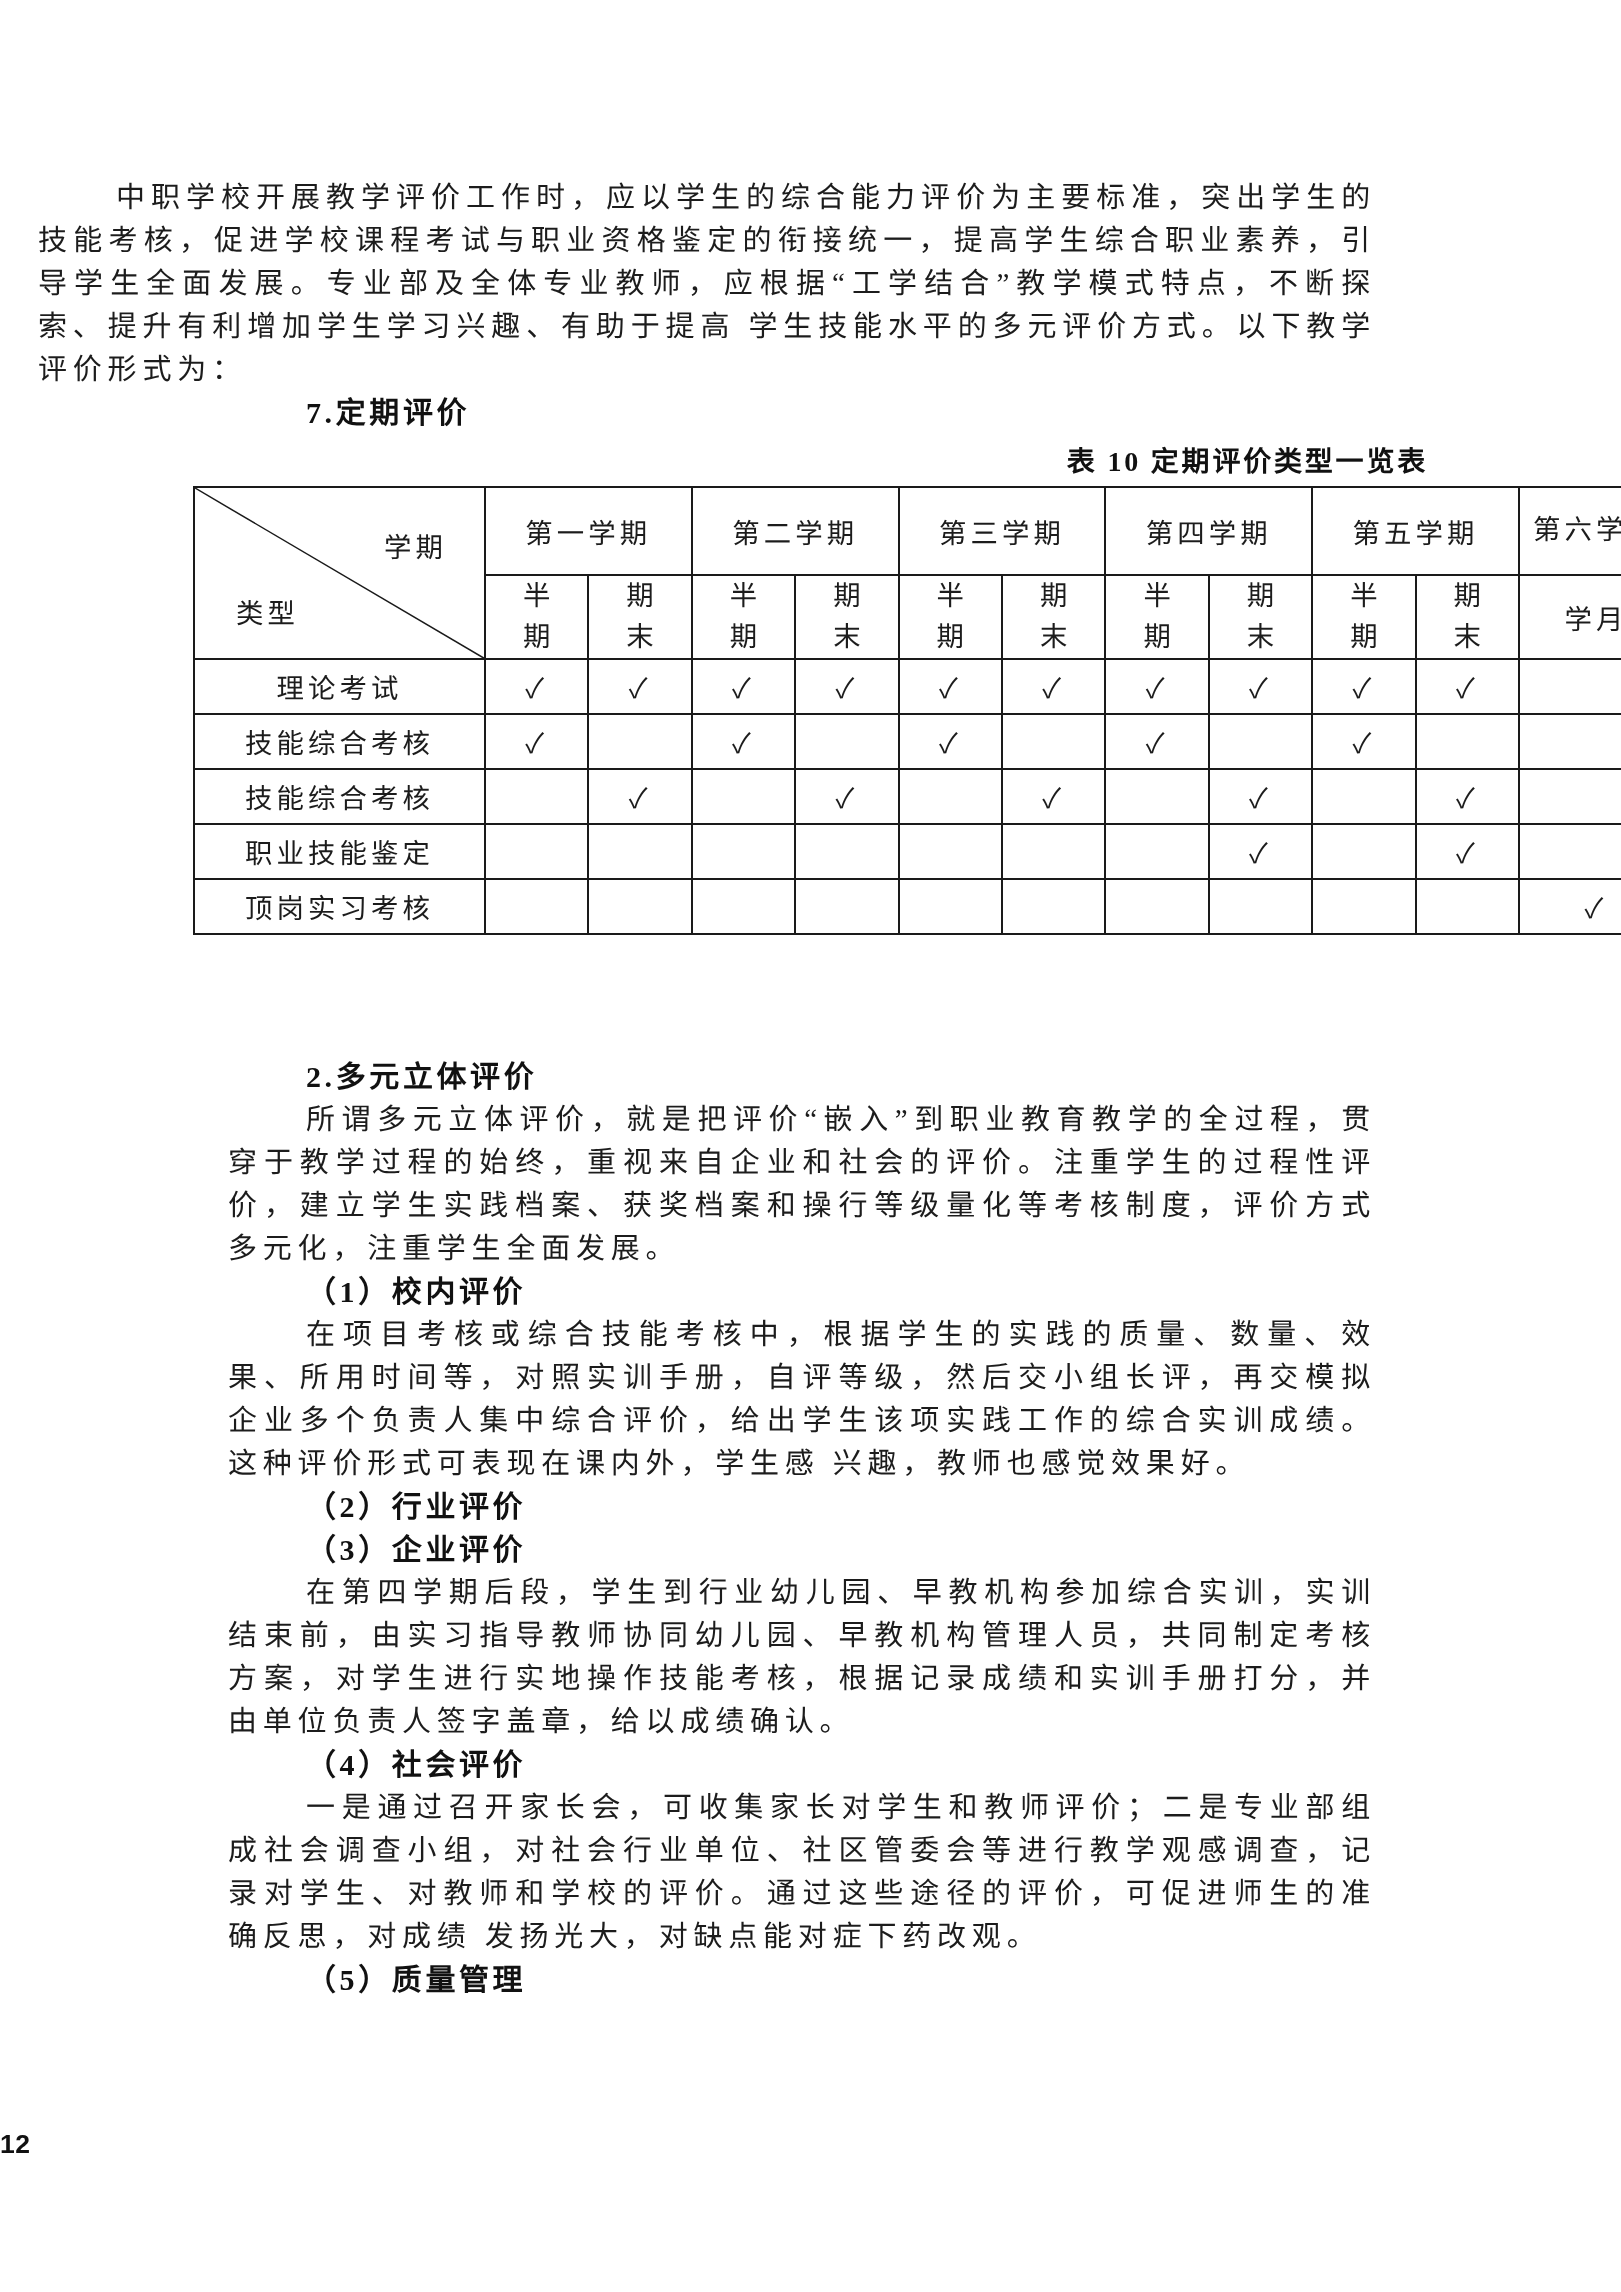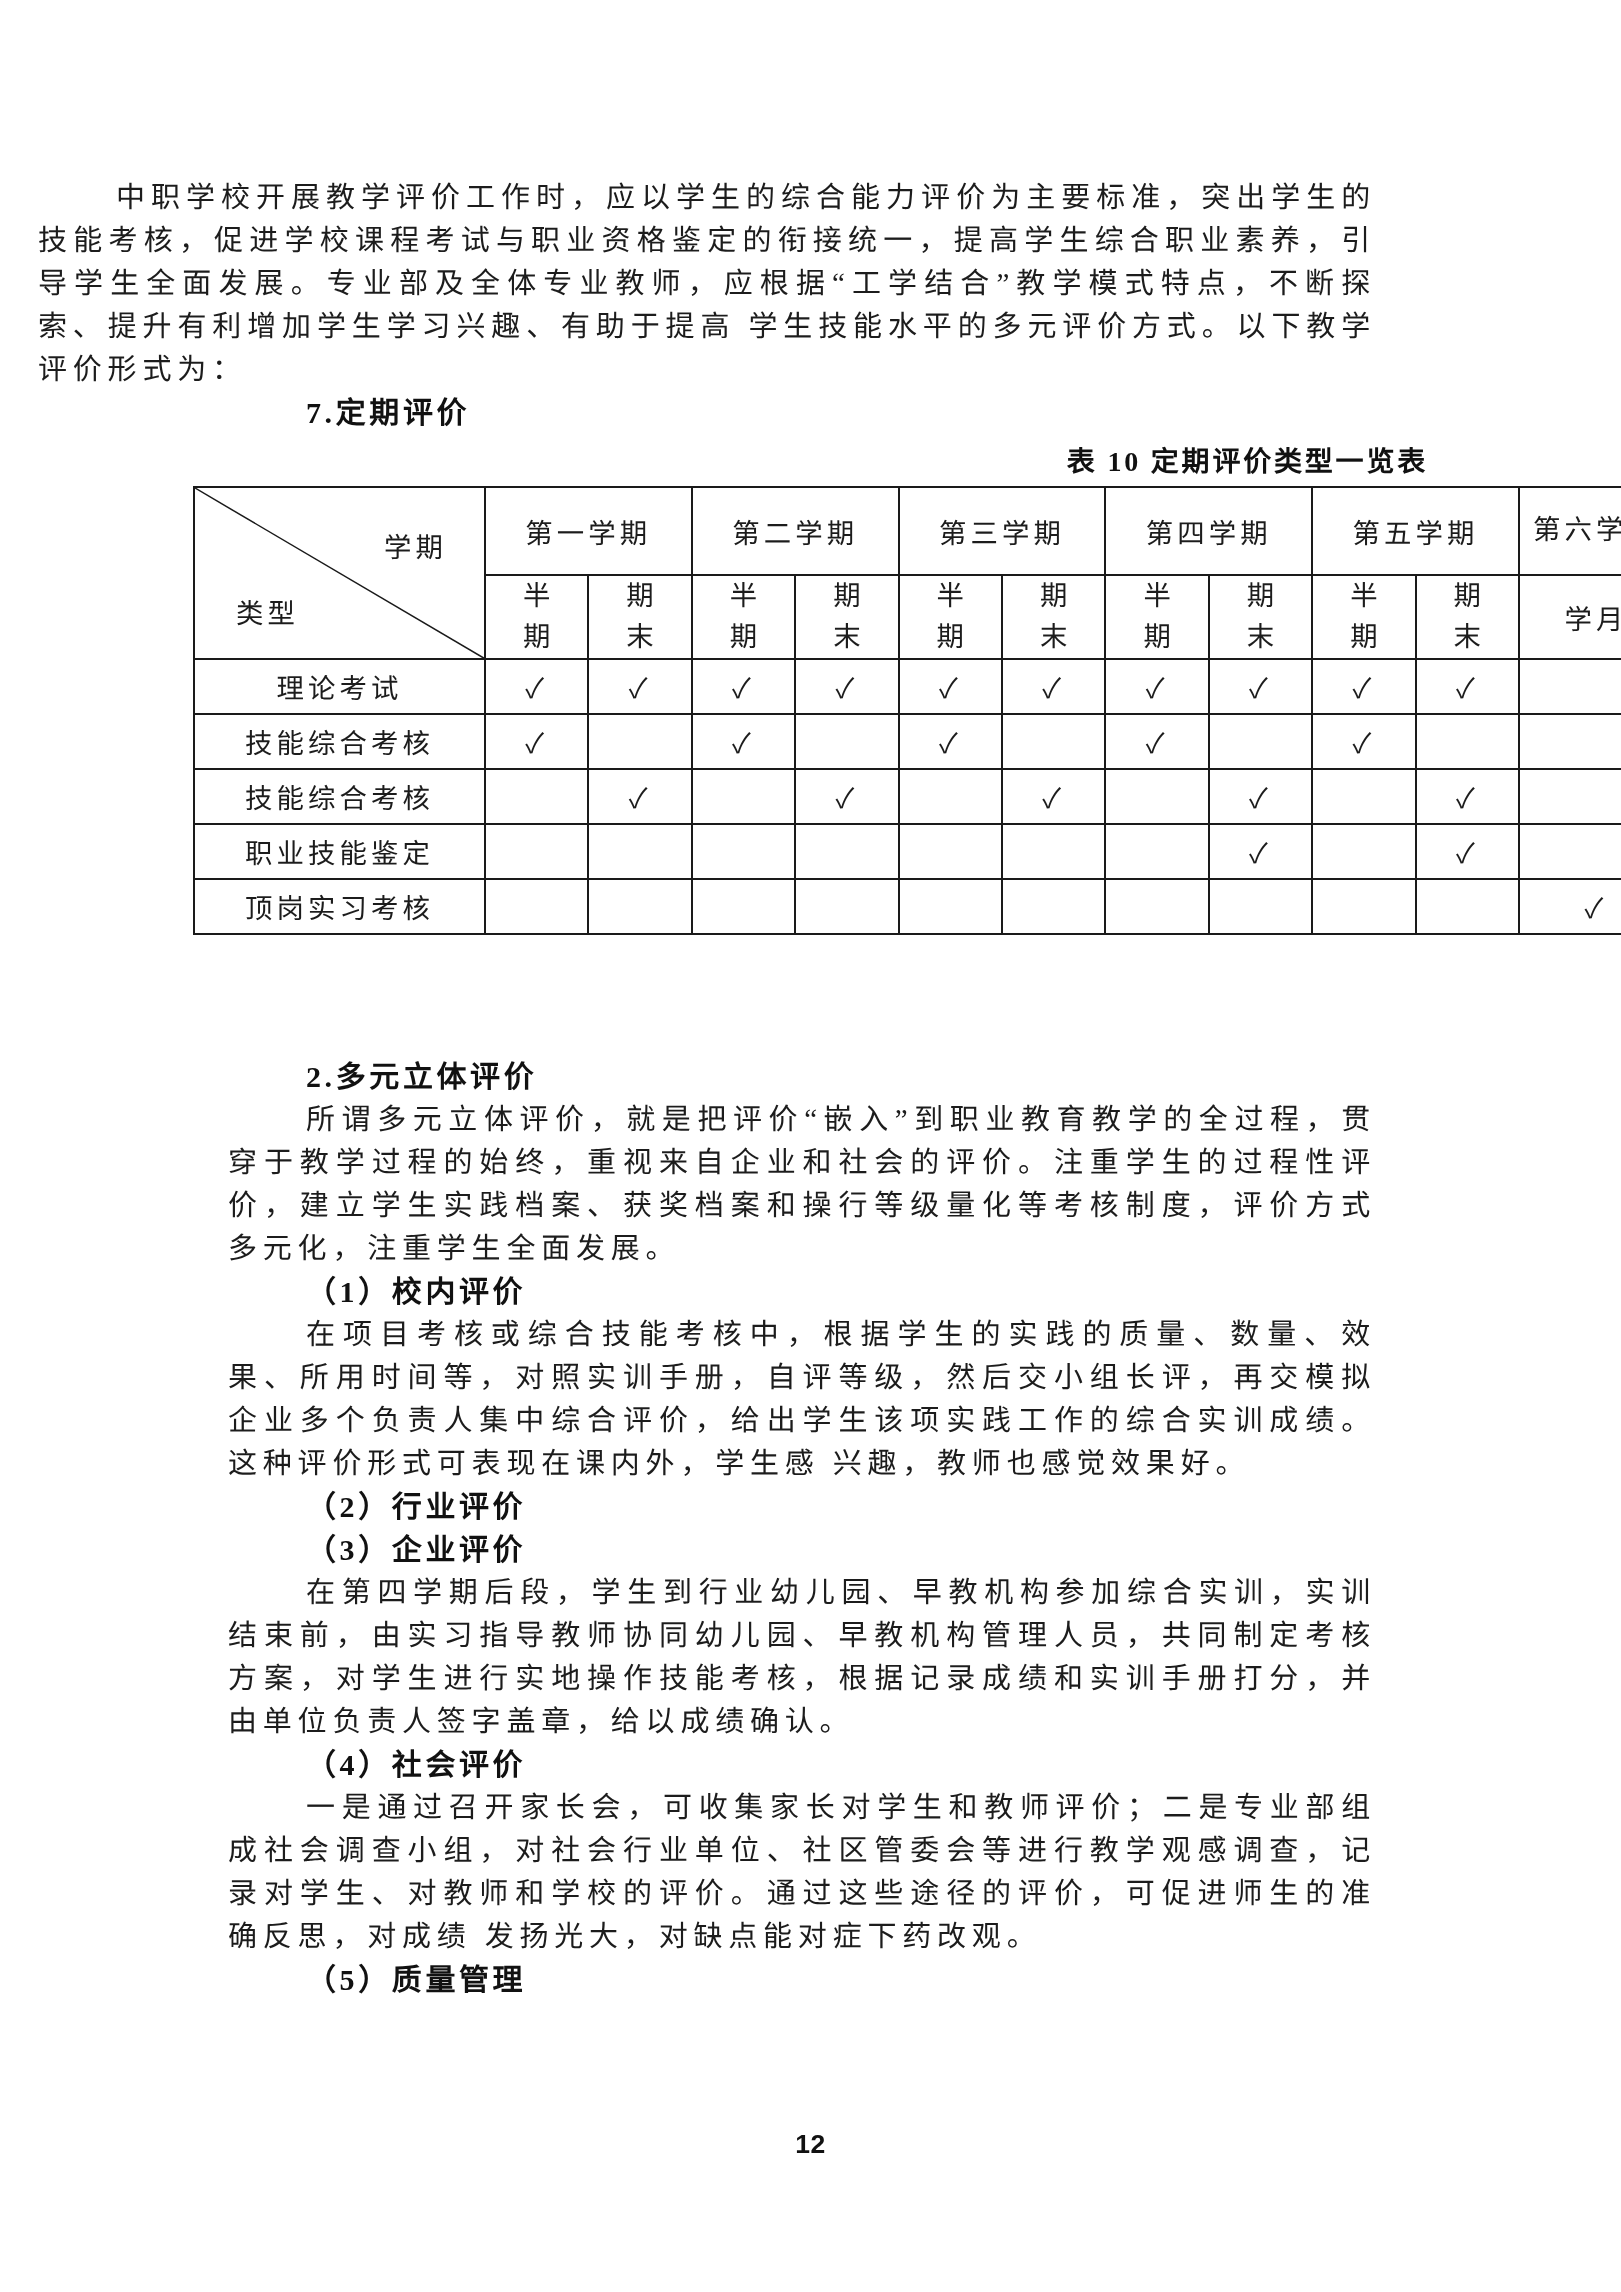--- a/index.html
+++ b/index.html
@@ -42,21 +42,21 @@
   td.corner-cell { position:relative; letter-spacing:0.1em; }
   td.corner-cell svg { position:absolute; left:0; top:0; width:100%; height:100%; }
   .corner-top { position:absolute; right:37px; top:37px; }
   .corner-bottom { position:absolute; left:41px; bottom:27.4px; }
   .stack { display:inline-block; width:1.2em; word-break:break-all; line-height:1.5; letter-spacing:0; }
   td.sem6-cell { word-break:break-all; padding:0 15.7px; line-height:1.5; }
   td.row-label { letter-spacing:0.18em; }
   td.check-cell { font-size:29px; font-weight:normal; }
   .page-number {
     position:absolute; left:0; top:2129px; width:100%;
-    text-align:center; font-size:26.5px; font-weight:bold; color:#111;
+    text-align:left; font-size:26.5px; font-weight:bold; color:#111;
     font-family:"Liberation Sans","DejaVu Sans",sans-serif; letter-spacing:0.02em;
   }
 </style>
 </head>
 <body>
 
 <div class="page">
 
   <p class="body-para first-para">中职学校开展教学评价工作时，应以学生的综合能力评价为主要标准，突出学生的技能考核，促进学校课程考试与职业资格鉴定的衔接统一，提高学生综合职业素养，引导学生全面发展。专业部及全体专业教师，应根据“工学结合”教学模式特点，不断探索、提升有利增加学生学习兴趣、有助于提高 学生技能水平的多元评价方式。以下教学评价形式为：</p>
 

